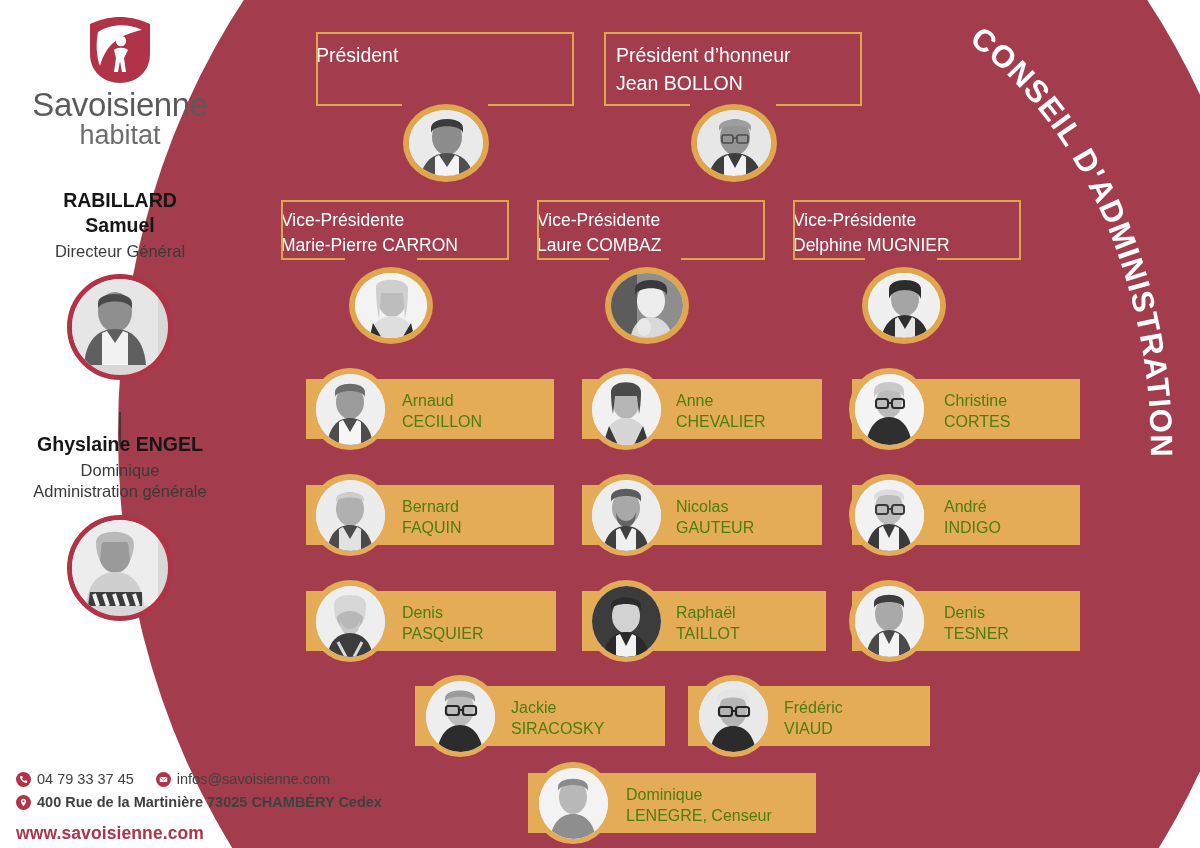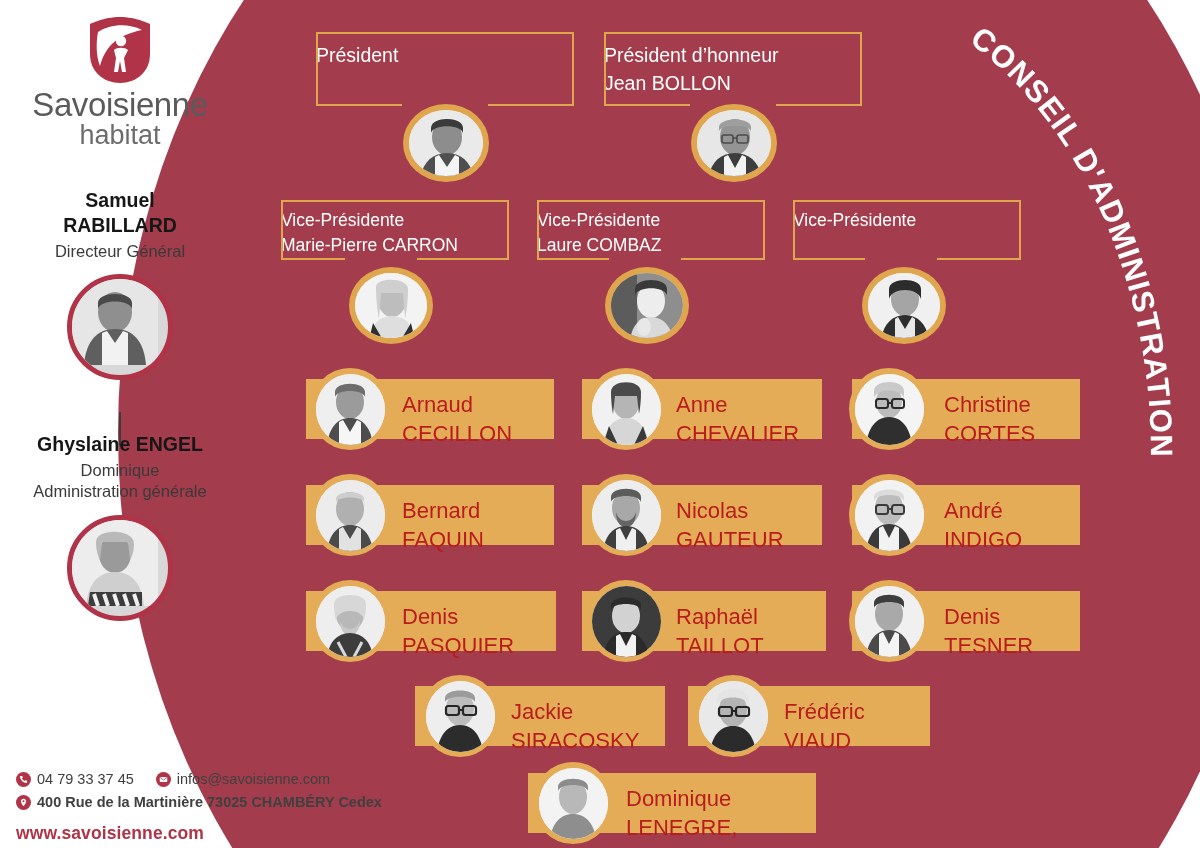--- a/index.html
+++ b/index.html
@@ -152,23 +152,23 @@
     display:flex;align-items:center;
   }
   .chip .tag{
     position:absolute; left:0; top:0; height:60px;
     background:#E5AC57;
     color:#ffffff;
   }
   .chip .txt{
     position:absolute;
     z-index:3;
-    color:#b91c1c;
+    color:#4d7c0f;
     line-height:1.3;
-    font-size:22px;
+    font-size:16px;
   }
   .chip .fn{display:block;}
   .chip .ln{display:block;}
 
   .chip-oval{
     position:absolute; z-index:6;
     border-radius:50%;
     background:#E5AC57;
     display:flex;align-items:center;justify-content:center;
     box-sizing:border-box;
@@ -200,22 +200,22 @@
       <path d="M36 3 C52 3 66 10 66 10 L66 40 C66 58 52 69 36 69 C20 69 6 58 6 40 L6 10 C6 10 20 3 36 3 Z" fill="#B03347"></path>
       <path d="M14 18 C26 10 44 9 58 16 C48 18 36 22 28 30 C22 36 18 44 16 52 C12 42 12 28 14 18 Z" fill="#ffffff"></path>
       <circle cx="37" cy="27" r="5.2" fill="#ffffff"></circle>
       <path d="M30 36 C33 33 41 33 44 36 L40 44 L42 58 L38 58 L36 47 L34 58 L30 58 L32 44 Z" fill="#ffffff"></path>
     </svg>
     <div class="logo-word">Savoisienne</div>
     <div class="logo-sub">habitat</div>
   </div>
 
   <div class="side-person" style="top:188px;">
+    <div class="side-name">RABILLARD</div>
     <div class="side-name">Samuel</div>
-    <div class="side-name">RABILLARD</div>
     <div class="side-role">Directeur Général</div>
     <div class="side-photo">
       <svg width="86" height="86" viewBox="0 0 86 86">
         <rect width="86" height="86" fill="#e6e6e6"></rect>
         <ellipse cx="43" cy="33" rx="17" ry="20" fill="#8f8f8f"></ellipse>
         <path d="M43 50 C25 50 14 62 12 86 L74 86 C72 62 61 50 43 50 Z" fill="#5f5f5f"></path>
         <path d="M35 52 L43 64 L51 52 L56 54 L56 86 L30 86 L30 54 Z" fill="#f2f2f2"></path>
         <path d="M26 24 C26 12 60 12 60 24 L60 30 C58 20 28 20 26 30 Z" fill="#4a4a4a"></path>
       </svg>
     </div>
@@ -271,21 +271,21 @@
 
 <div class="title-box" style="left:316px;top:32px;width:258px;height:74px;">
   <span class="bd t"></span>
   <span class="bd l"></span>
   <span class="bd r"></span>
   <span class="bd bl" style="width:86px;"></span>
   <span class="bd br" style="width:86px;"></span>
   <div class="role">Président</div>
 </div>
 
-<div class="title-box" style="left:604px;top:32px;width:258px;height:74px;">
+<div class="title-box" style="left:604px;top:32px;width:258px;height:74px;padding-left:12px;">
   <span class="bd t"></span>
   <span class="bd l"></span>
   <span class="bd r"></span>
   <span class="bd bl" style="width:86px;"></span>
   <span class="bd br" style="width:86px;"></span>
   <div class="role">Président d’honneur</div>
   <div class="pname">Jean BOLLON</div>
 </div>
 
 <div class="oval" style="left:403px;top:104px;width:86px;height:78px;">
@@ -335,20 +335,21 @@
   <div class="pname">Laure COMBAZ</div>
 </div>
 
 <div class="title-box small" style="left:793px;top:200px;width:228px;height:60px;padding-top:8px;">
   <span class="bd t"></span>
   <span class="bd l"></span>
   <span class="bd r"></span>
   <span class="bd bl" style="width:72px;"></span>
   <span class="bd br" style="width:84px;"></span>
   <div class="role">Vice-Présidente</div>
+  <div class="pname">Delphine MUGNIER</div>
 </div>
 
 <div class="oval" style="left:349px;top:267px;width:84px;height:77px;">
   <div class="inner">
     <svg width="74" height="67" viewBox="0 0 74 67">
       <rect width="74" height="67" fill="#f3f3f3"></rect>
       <ellipse cx="37" cy="27" rx="14" ry="17" fill="#bdbdbd"></ellipse>
       <path d="M21 14 C21 4 53 4 53 16 C53 34 50 46 50 46 L48 20 L26 20 L24 46 C24 46 21 32 21 14 Z" fill="#cfcfcf"></path>
       <path d="M37 43 C24 43 16 52 14 67 L60 67 C58 52 50 43 37 43 Z" fill="#dedede"></path>
       <path d="M18 50 L28 67 L14 67 Z M56 50 L46 67 L60 67 Z" fill="#2f2f2f"></path>

